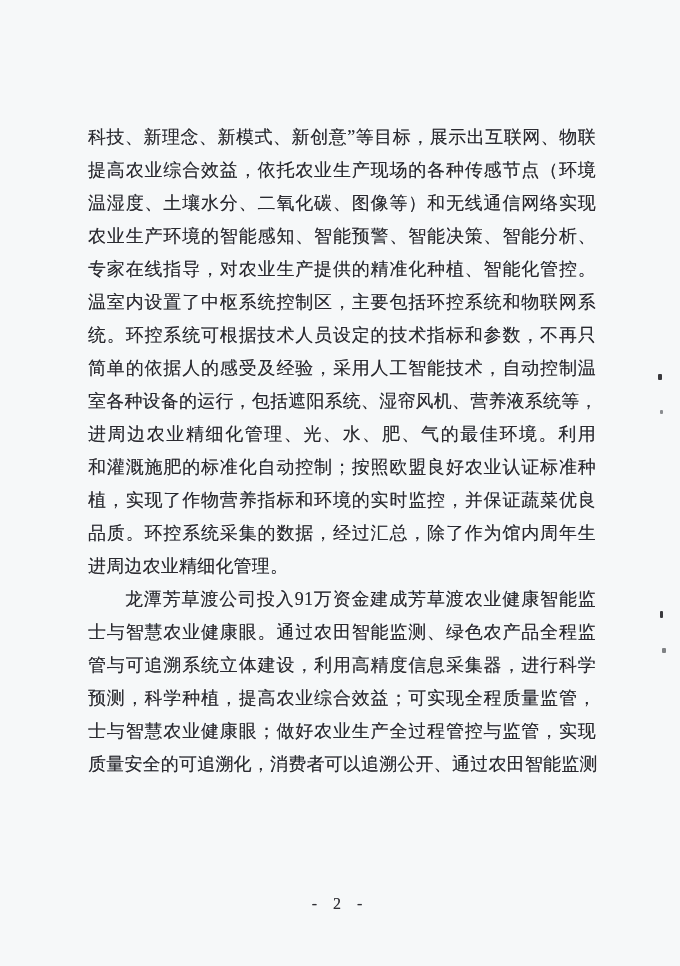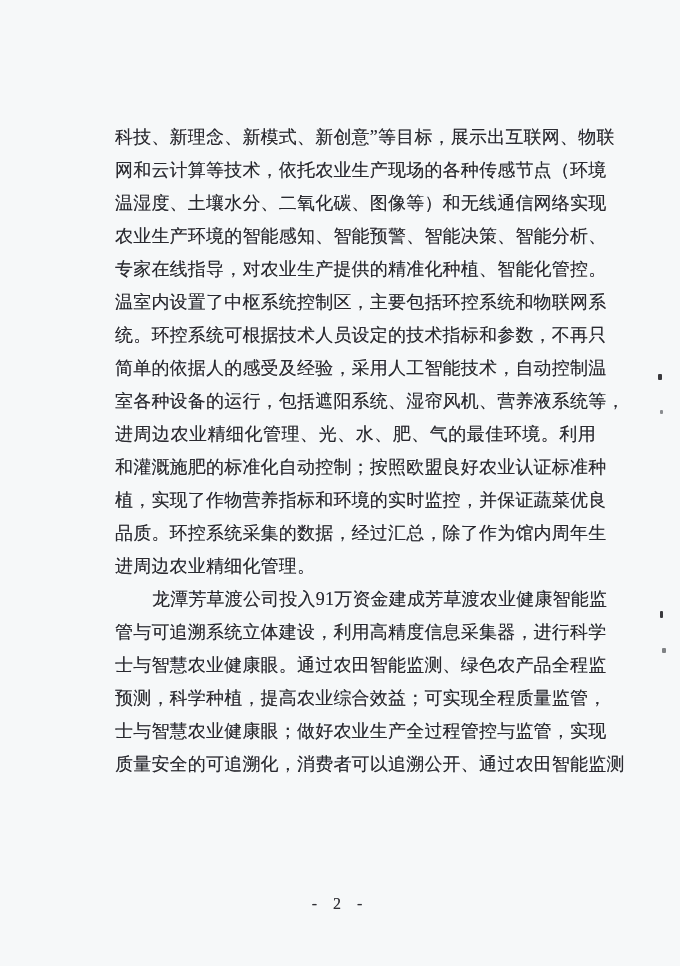--- a/index.html
+++ b/index.html
@@ -26,21 +26,20 @@
   .line {
     font-size: 18px;
     line-height: 33px;
     height: 33px;
     color: #2a2a30;
     text-align: justify;
     text-align-last: justify;
     text-shadow: 0 0 0.5px rgba(42,42,48,0.55);
     white-space: nowrap;
     letter-spacing: 0.2px;
-    margin-left: 27px;
   }
   .line.para-end {
     text-align: right;
     text-align-last: left;
   }
   .line.indent {
     text-indent: 37px;
   }
   .page-number {
     position: absolute;
@@ -61,36 +60,36 @@
   .speck-2 { left: 660px; top: 410px; width: 3px; height: 4px; background: #8a8d90; }
   .speck-3 { left: 660px; top: 611px; width: 3px; height: 7px; background: #3a3a3e; }
   .speck-4 { left: 662px; top: 648px; width: 4px; height: 5px; background: #7f8285; }
 </style>
 </head>
 <body>
 
 <div class="page">
   <div class="text-block">
     <div class="line">科技、新理念、新模式、新创意”等目标，展示出互联网、物联</div>
-    <div class="line">网和云计算等技术，依托农业生产现场的各种传感节点（环境</div>
+    <div class="line">提高农业综合效益，依托农业生产现场的各种传感节点（环境</div>
     <div class="line">温湿度、土壤水分、二氧化碳、图像等）和无线通信网络实现</div>
     <div class="line">农业生产环境的智能感知、智能预警、智能决策、智能分析、</div>
     <div class="line">专家在线指导，对农业生产提供的精准化种植、智能化管控。</div>
     <div class="line">温室内设置了中枢系统控制区，主要包括环控系统和物联网系</div>
     <div class="line">统。环控系统可根据技术人员设定的技术指标和参数，不再只</div>
     <div class="line">简单的依据人的感受及经验，采用人工智能技术，自动控制温</div>
     <div class="line">室各种设备的运行，包括遮阳系统、湿帘风机、营养液系统等，</div>
     <div class="line">进周边农业精细化管理、光、水、肥、气的最佳环境。利用</div>
     <div class="line">和灌溉施肥的标准化自动控制；按照欧盟良好农业认证标准种</div>
     <div class="line">植，实现了作物营养指标和环境的实时监控，并保证蔬菜优良</div>
     <div class="line">品质。环控系统采集的数据，经过汇总，除了作为馆内周年生</div>
     <div class="line para-end">进周边农业精细化管理。</div>
     <div class="line indent">龙潭芳草渡公司投入91万资金建成芳草渡农业健康智能监</div>
+    <div class="line">士与智慧农业健康眼。通过农田智能监测、绿色农产品全程监</div>
     <div class="line">管与可追溯系统立体建设，利用高精度信息采集器，进行科学</div>
-    <div class="line">士与智慧农业健康眼。通过农田智能监测、绿色农产品全程监</div>
     <div class="line">预测，科学种植，提高农业综合效益；可实现全程质量监管，</div>
     <div class="line">士与智慧农业健康眼；做好农业生产全过程管控与监管，实现</div>
     <div class="line">质量安全的可追溯化，消费者可以追溯公开、通过农田智能监测</div>
   </div>
 
   <div class="page-number">- 2 -</div>
 
   <div class="speck speck-1"></div>
   <div class="speck speck-2"></div>
   <div class="speck speck-3"></div>

